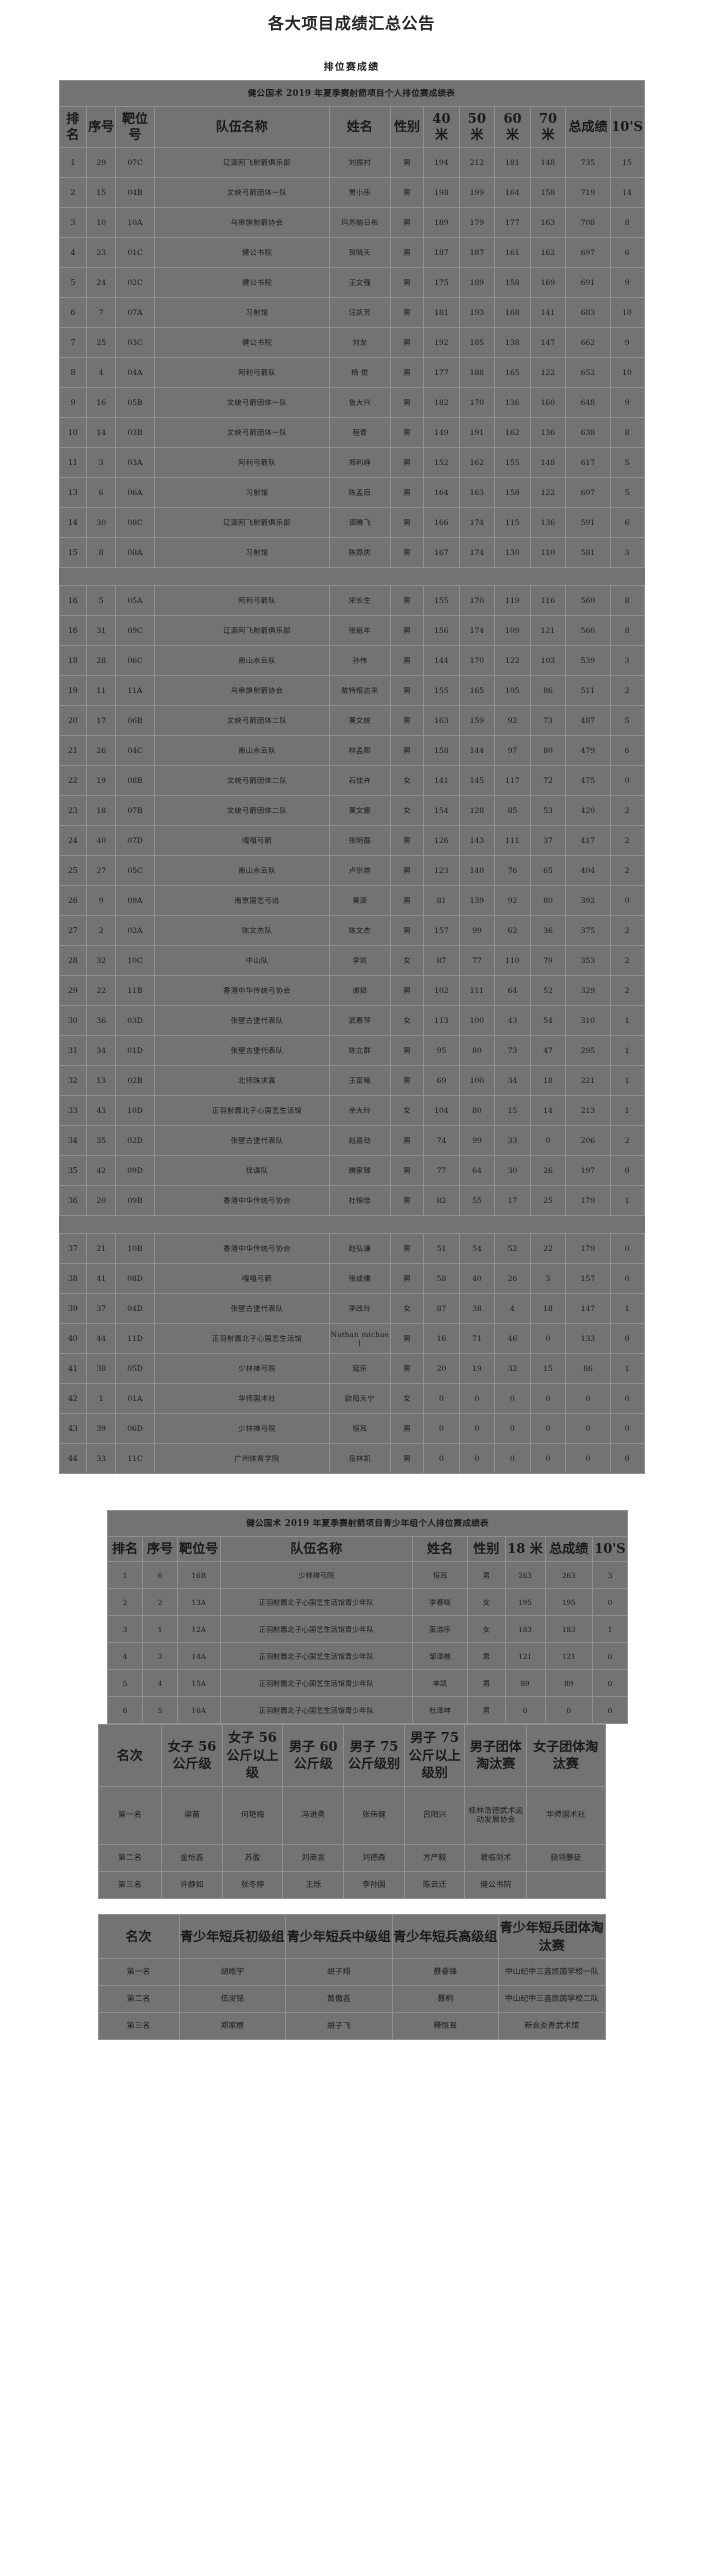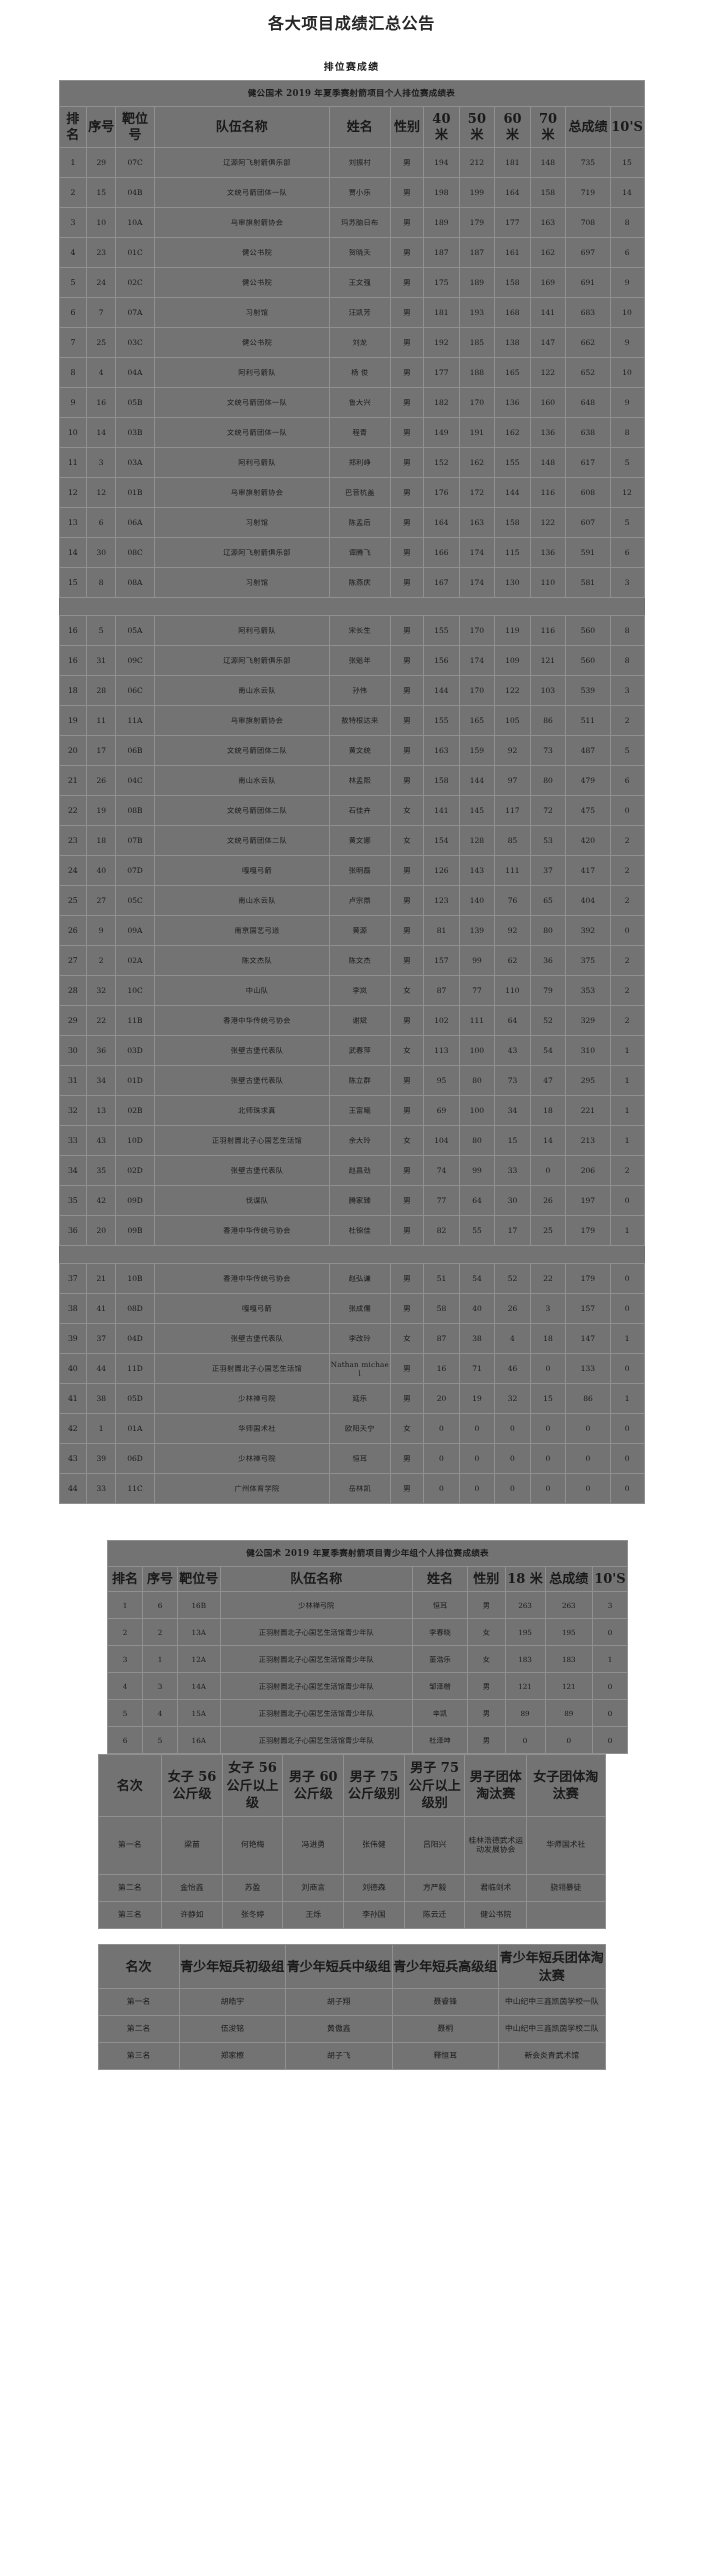--- a/index.html
+++ b/index.html
@@ -355,34 +355,20 @@
             <td class="pname">郑利峥</td>
             <td class="num">男</td>
             <td class="num">152</td>
             <td class="num">162</td>
             <td class="num">155</td>
             <td class="num">148</td>
             <td class="num">617</td>
             <td class="num">5</td>
           </tr>
           <tr>
-            <td class="rank">12</td>
-            <td class="num">12</td>
-            <td class="num">01B</td>
-            <td class="team">乌审旗射箭协会</td>
-            <td class="pname">巴音杭盖</td>
-            <td class="num">男</td>
-            <td class="num">176</td>
-            <td class="num">172</td>
-            <td class="num">144</td>
-            <td class="num">116</td>
-            <td class="num">608</td>
-            <td class="num">12</td>
-          </tr>
-          <tr>
             <td class="rank">13</td>
             <td class="num">6</td>
             <td class="num">06A</td>
             <td class="team">习射馆</td>
             <td class="pname">陈孟后</td>
             <td class="num">男</td>
             <td class="num">164</td>
             <td class="num">163</td>
             <td class="num">158</td>
             <td class="num">122</td>

